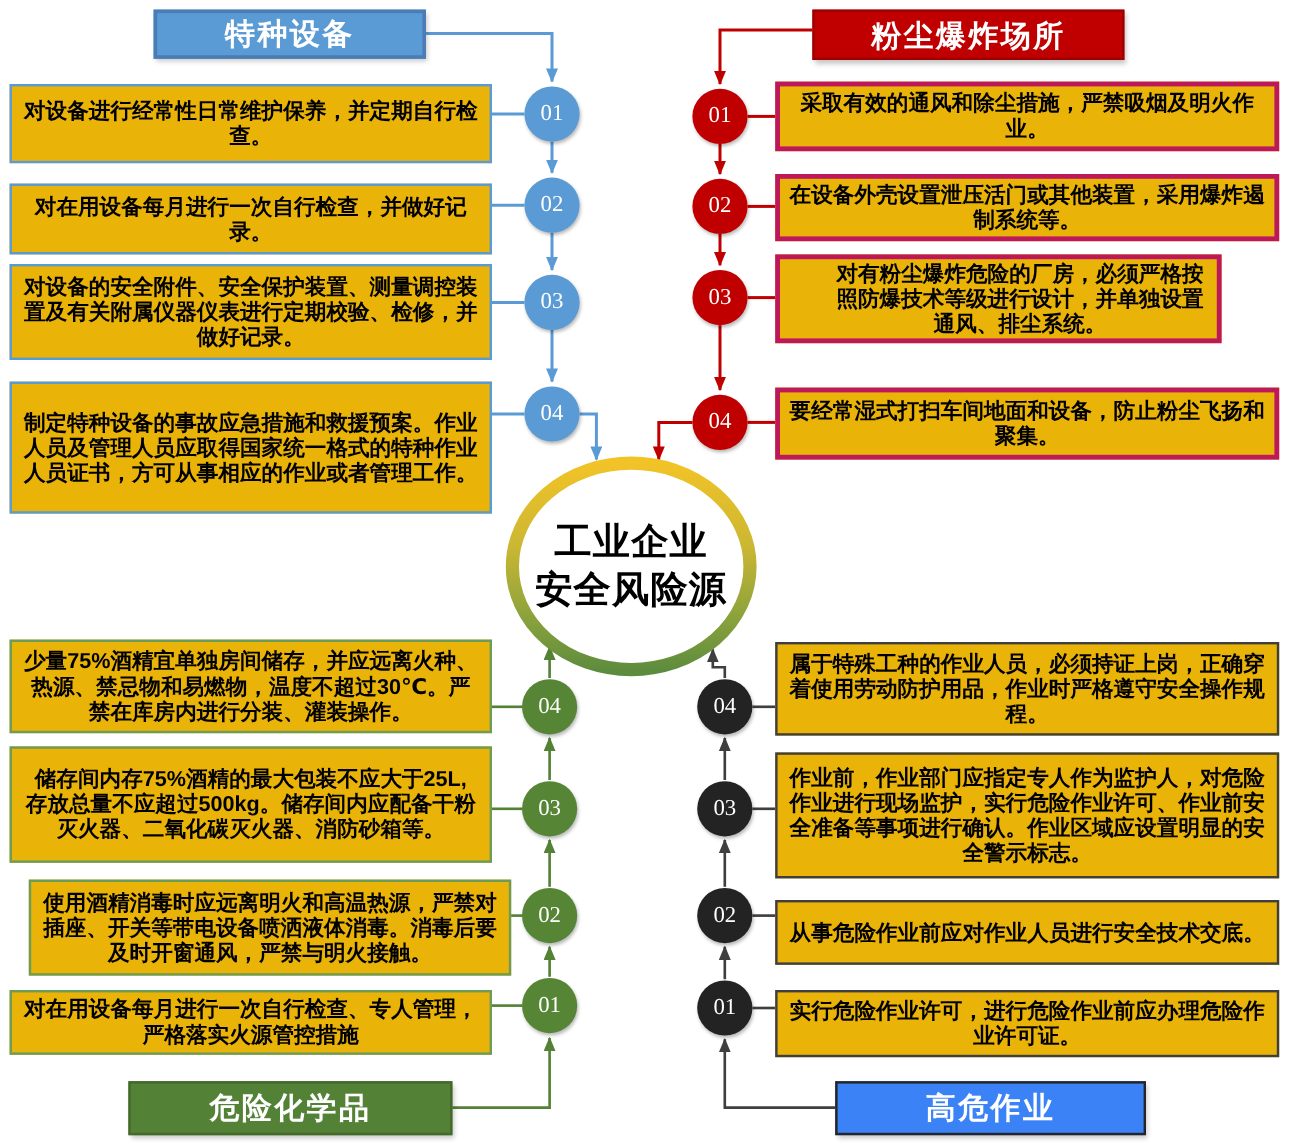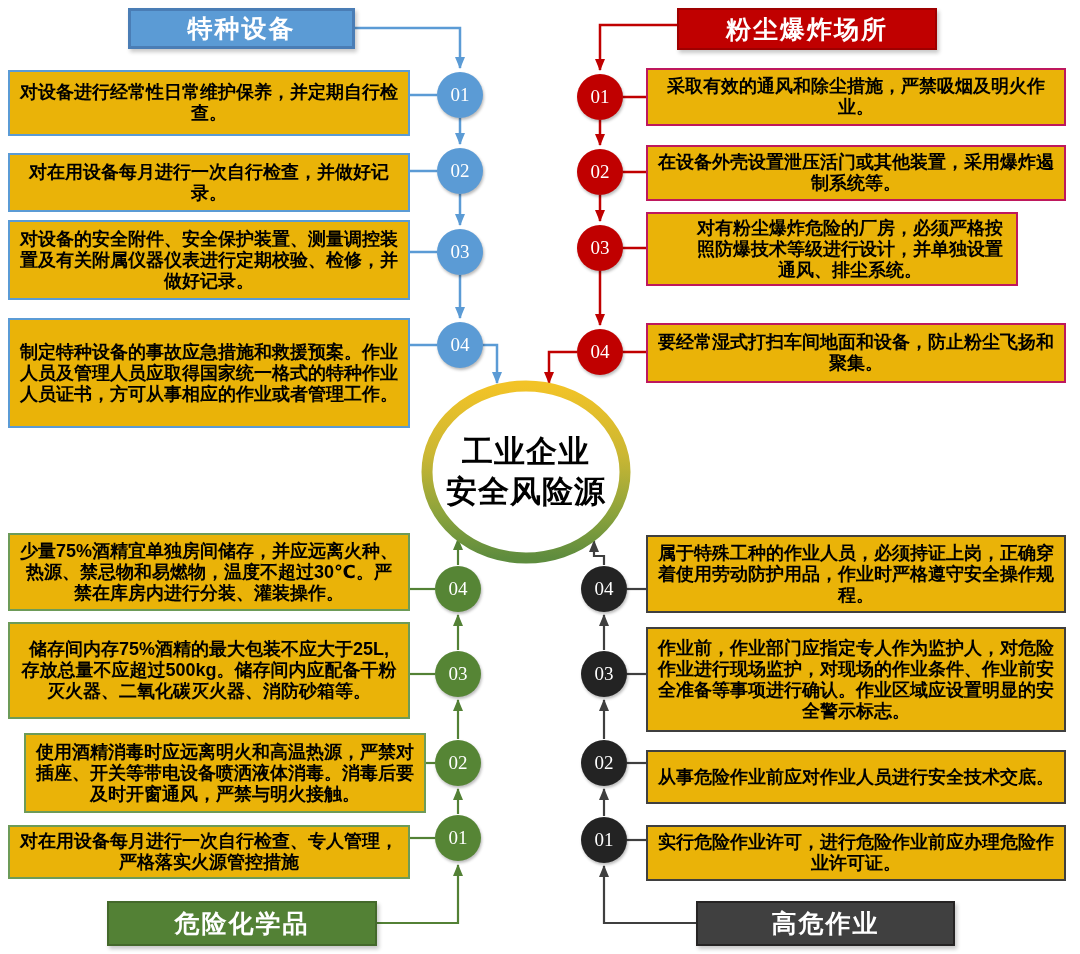--- a/index.html
+++ b/index.html
@@ -14,29 +14,29 @@
   .ln-dark{stroke:#3F3F3F;stroke-width:2.2;fill:none;}
 
   .hdr{
     position:absolute;display:flex;align-items:center;justify-content:center;
     color:#fff;font-weight:bold;font-size:25px;letter-spacing:2px;
     box-shadow:2px 3px 4px rgba(0,0,0,.22);box-sizing:border-box;
   }
   .hdr-blue{background:#5B9BD5;border:3px solid #4A7DB5;}
   .hdr-red{background:#C00000;border:2px solid #9E0000;}
   .hdr-green{background:#538135;border:2px solid #44692B;}
-  .hdr-dark{background:#404040;border:2px solid #262424;}
+  .hdr-dark{background:#3b82f6;border:2px solid #262424;}
 
   .box{
     position:absolute;background:#eab308;display:flex;align-items:center;justify-content:center;
     text-align:center;font-weight:bold;color:#000;font-size:18px;line-height:21px;
     padding:3px 8px;box-sizing:border-box;
   }
   .box-blue{border:2px solid #5B9BD5;}
-  .box-red{border:2px solid #be185d;}
+  .box-red{border:4px solid #be185d;}
   .box-green{border:2px solid #6D9B58;}
   .box-dark{border:2px solid #3F3F3F;}
 
   .circle{
     position:absolute;width:46px;height:46px;border-radius:50%;
     display:flex;align-items:center;justify-content:center;
     color:#fff;font-family:"Liberation Serif","DejaVu Serif",serif;font-size:19px;
     box-shadow:1px 2px 3px rgba(0,0,0,.28);box-sizing:border-box;
   }
   .c-blue{background:#5B9BD5;}
@@ -162,21 +162,21 @@
     <span>使用酒精消毒时应远离明火和高温热源，严禁对插座、开关等带电设备喷洒液体消毒。消毒后要及时开窗通风，严禁与明火接触。</span>
   </div>
   <div class="box box-green" style="left:8px;top:825px;width:402px;height:54px;">
     <span>对在用设备每月进行一次自行检查、专人管理，严格落实火源管控措施</span>
   </div>
 
   <div class="box box-dark" style="left:646px;top:535px;width:420px;height:78px;">
     <span>属于特殊工种的作业人员，必须持证上岗，正确穿着使用劳动防护用品，作业时严格遵守安全操作规程。</span>
   </div>
   <div class="box box-dark" style="left:646px;top:627px;width:420px;height:105px;">
-    <span>作业前，作业部门应指定专人作为监护人，对危险作业进行现场监护，对现场的作业条件、作业前安全准备等事项进行确认。作业区域应设置明显的安全警示标志。</span>
+    <span>作业前，作业部门应指定专人作为监护人，对危险作业进行现场监护，实行危险作业许可、作业前安全准备等事项进行确认。作业区域应设置明显的安全警示标志。</span>
   </div>
   <div class="box box-dark" style="left:646px;top:750px;width:420px;height:54px;">
     <span>从事危险作业前应对作业人员进行安全技术交底。</span>
   </div>
   <div class="box box-dark" style="left:646px;top:825px;width:420px;height:56px;">
     <span>实行危险作业许可，进行危险作业前应办理危险作业许可证。</span>
   </div>
 
   <div class="circle c-blue" style="left:437px;top:72px;">01</div>
   <div class="circle c-blue" style="left:437px;top:148px;">02</div>

